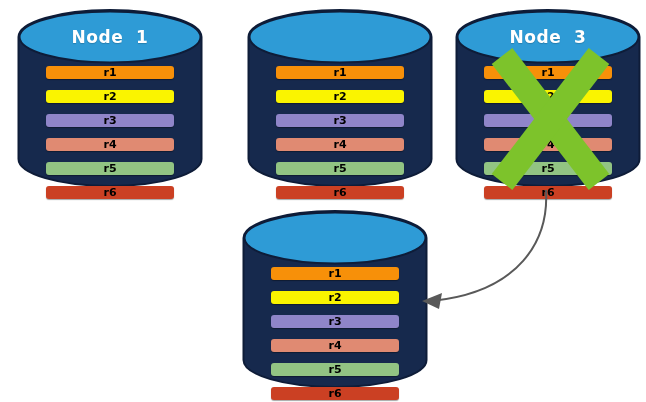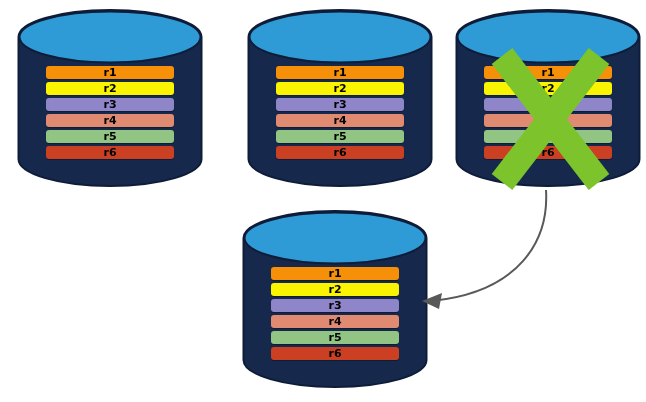--- a/index.html
+++ b/index.html
@@ -38,21 +38,21 @@
     pointer-events: none;
   }
   .rows {
     position: absolute;
     left: 0;
     width: 100%;
   }
   .row {
     position: relative;
     height: 13px;
-    margin-bottom: 3px;
+    margin-bottom: 11px;
     border-radius: 3px;
     box-shadow: 0 1px 1px rgba(0,0,0,0.35);
   }
   .row:last-child { margin-bottom: 4px; }
   .row-label {
     position: absolute;
     left: 0;
     top: 0;
     width: 100%;
     height: 13px;
@@ -78,20 +78,21 @@
 </style>
 </head>
 <body>
 
 <div id="canvas">
     <div class="node" style="left: 18px; top: 10px; width: 184px; height: 176px;">
       <svg width="184" height="176">
         <path d="M 0.5,27 L 0.5,149 A 91.5,27 0 0 0 183.5,149 L 183.5,27 A 91.5,27 0 0 0 0.5,27 Z" fill="#16294D" stroke="#0E1C38" stroke-width="2"></path>
         <ellipse cx="92" cy="27" rx="90.5" ry="25.5" fill="#2E9BD6" stroke="#0E1C38" stroke-width="2"></ellipse>
       </svg>
+      <div class="node-title" style="top: 17px;">Node  1</div>
       <div class="rows" style="top: 56px; padding-left: 28px; padding-right: 28px; box-sizing: border-box;">
         <div class="row" style="background: rgb(247, 144, 9);">
           <span class="row-label" style="color: rgb(0, 0, 0);">r1</span>
         </div>
         <div class="row" style="background: rgb(250, 244, 0);">
           <span class="row-label" style="color: rgb(0, 0, 0);">r2</span>
         </div>
         <div class="row" style="background: rgb(143, 133, 201);">
           <span class="row-label" style="color: rgb(0, 0, 0);">r3</span>
         </div>
@@ -130,20 +131,21 @@
         <div class="row" style="background: rgb(203, 64, 35);">
           <span class="row-label" style="color: rgb(0, 0, 0);">r6</span>
         </div>
       </div>
     </div>
     <div class="node" style="left: 456px; top: 10px; width: 184px; height: 176px;">
       <svg width="184" height="176">
         <path d="M 0.5,27 L 0.5,149 A 91.5,27 0 0 0 183.5,149 L 183.5,27 A 91.5,27 0 0 0 0.5,27 Z" fill="#16294D" stroke="#0E1C38" stroke-width="2"></path>
         <ellipse cx="92" cy="27" rx="90.5" ry="25.5" fill="#2E9BD6" stroke="#0E1C38" stroke-width="2"></ellipse>
       </svg>
+      <div class="node-title" style="top: 17px;">Node  3</div>
       <div class="rows" style="top: 56px; padding-left: 28px; padding-right: 28px; box-sizing: border-box;">
         <div class="row" style="background: rgb(247, 144, 9);">
           <span class="row-label" style="color: rgb(0, 0, 0);">r1</span>
         </div>
         <div class="row" style="background: rgb(250, 244, 0);">
           <span class="row-label" style="color: rgb(0, 0, 0);">r2</span>
         </div>
         <div class="row" style="background: rgb(143, 133, 201);">
           <span class="row-label" style="color: rgb(0, 0, 0);">r3</span>
         </div>

